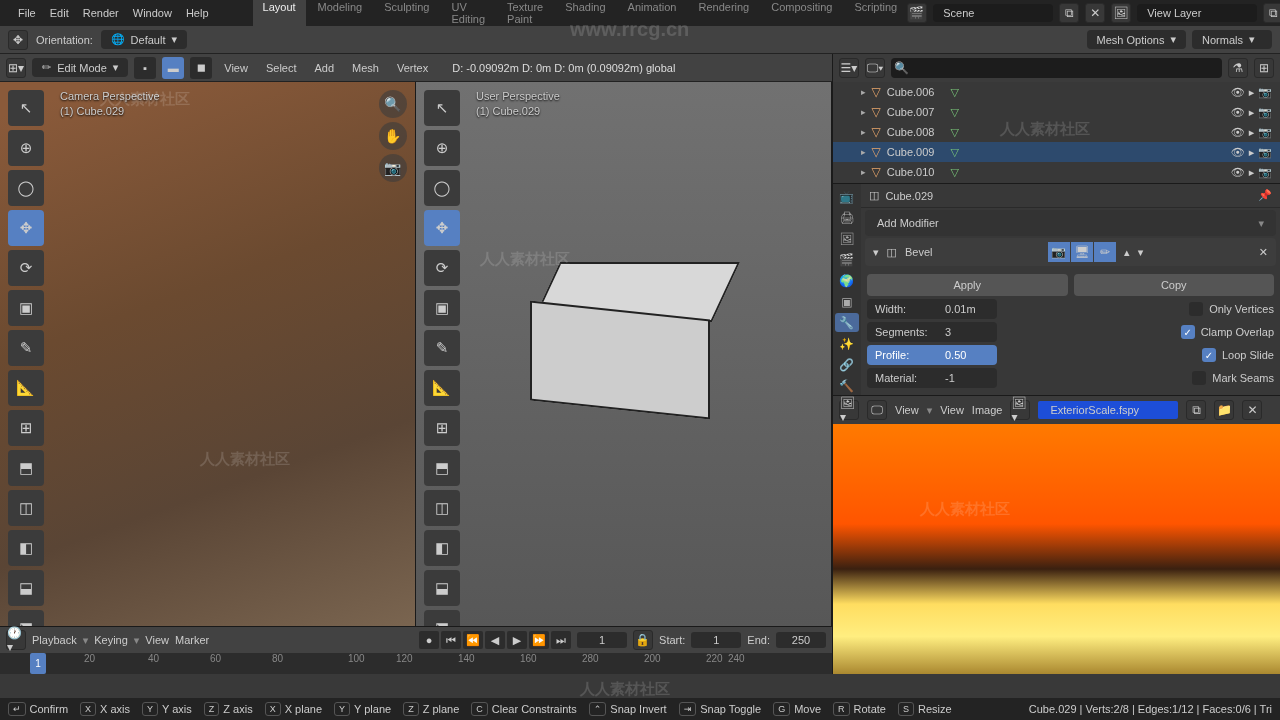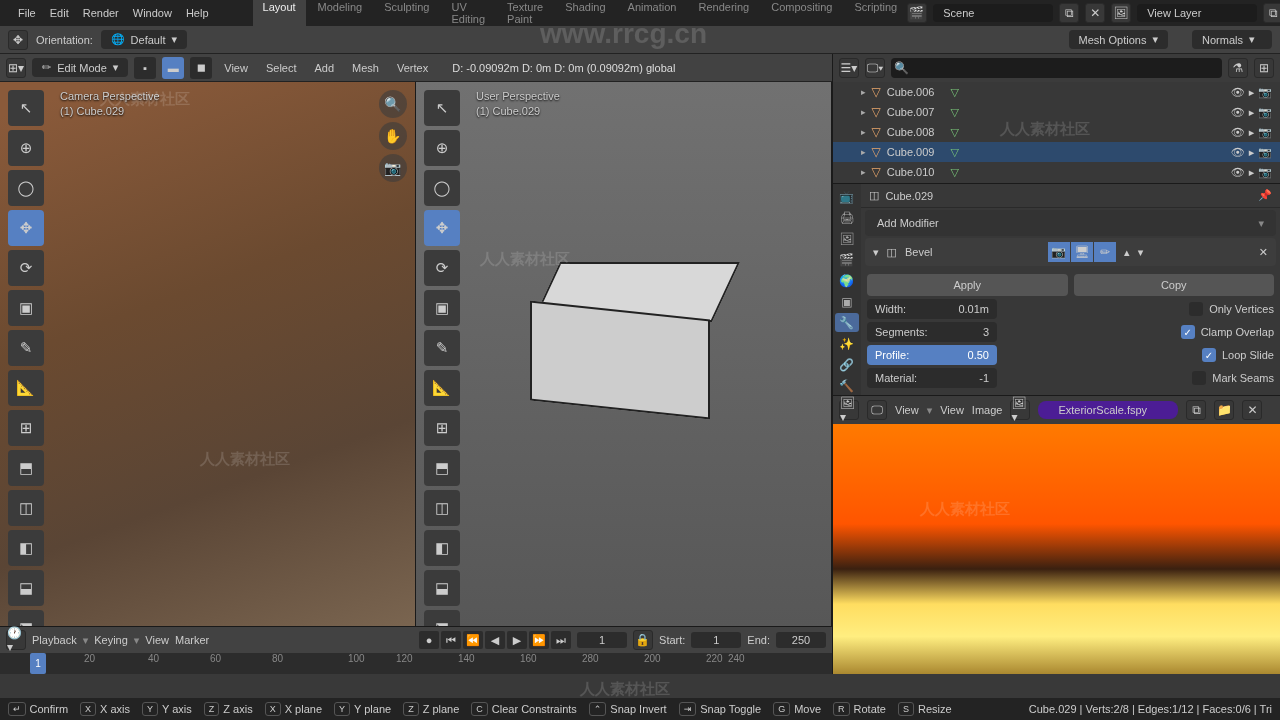--- a/index.html
+++ b/index.html
@@ -10,21 +10,21 @@
 .topbar .menu span{margin-right:14px;cursor:pointer}
 .topbar .tabs{margin-left:30px;display:flex;gap:2px}
 .topbar .tabs span{padding:4px 10px;border-radius:4px 4px 0 0;color:#888}
 .topbar .tabs span.active{background:#424242;color:#eee}
 .topbar .right{margin-left:auto;display:flex;align-items:center;gap:6px}
 .topbar .field{background:#1c1c1c;padding:3px 10px;border-radius:4px;min-width:120px}
 .icon-btn{width:20px;height:20px;background:#383838;border:1px solid #2a2a2a;border-radius:3px;display:flex;align-items:center;justify-content:center;font-size:12px}
 .subbar{height:28px;background:#424242;display:flex;align-items:center;padding:0 8px;border-bottom:1px solid #222}
 .subbar .label{margin:0 8px}
 .subbar .dropdown{background:#2c2c2c;padding:3px 10px;border-radius:4px;min-width:80px;display:flex;align-items:center;gap:6px}
-.subbar .right{margin-left:auto;display:flex;gap:24px}
+.subbar .right{margin-left:auto;display:flex;gap:6px}
 .main{display:flex;height:620px}
 .col-left{width:833px;display:flex;flex-direction:column;border-right:1px solid #1a1a1a}
 .editor-header{height:28px;background:#424242;display:flex;align-items:center;padding:0 6px;gap:6px;border-bottom:1px solid #222}
 .editor-header .mode{background:#2c2c2c;padding:3px 10px;border-radius:4px;display:flex;align-items:center;gap:6px}
 .editor-header .sel-btn{width:22px;height:22px;background:#2c2c2c;border-radius:3px;display:flex;align-items:center;justify-content:center}
 .editor-header .sel-btn.active{background:#5680c2}
 .editor-header span.menu-item{margin:0 6px}
 .editor-header .status{margin-left:12px;color:#ddd}
 .viewports{display:flex;flex:1;position:relative}
 .viewport{position:relative;flex:1;background:#393939;border-right:1px solid #1a1a1a;overflow:hidden}
@@ -68,30 +68,30 @@
 .props .add-mod::after{content:"▾";margin-left:auto;color:#888}
 .props .mod-header{height:28px;display:flex;align-items:center;padding:0 8px;gap:8px;background:#3d3d3d;border-radius:4px;margin:2px 4px}
 .props .mod-header .del{margin-left:auto}
 .props .mod-header .btn-group{display:flex;gap:1px}
 .props .mod-header .mb{width:22px;height:20px;background:#5680c2;display:flex;align-items:center;justify-content:center;font-size:12px}
 .props .mod-body{padding:6px;display:flex;flex-direction:column;gap:3px}
 .props .btn-row{display:flex;gap:6px}
 .props .btn{flex:1;background:#555;padding:5px;text-align:center;border-radius:4px}
 .props .field-row{display:flex;align-items:center}
 .props .field-label{width:70px;background:#2c2c2c;padding:4px 8px;border-radius:4px 0 0 4px}
-.props .field-val{width:60px;background:#2c2c2c;padding:4px 8px;text-align:right;border-radius:0 4px 4px 0}
+.props .field-val{width:60px;background:#2c2c2c;padding:4px 8px;text-align:left;border-radius:0 4px 4px 0}
 .props .field-pair{display:flex;flex:1}
 .props .field-pair.highlight .field-label,.props .field-pair.highlight .field-val{background:#5680c2;color:#fff}
 .props .checkbox{width:14px;height:14px;background:#2c2c2c;border-radius:3px;display:flex;align-items:center;justify-content:center;font-size:10px}
 .props .checkbox.checked{background:#5680c2}
 .props .checkbox.checked::after{content:"✓";color:#fff}
 .props .check-label{margin-left:6px}
 .image-editor{height:278px;display:flex;flex-direction:column}
 .image-editor .header{height:28px;background:#3b3b3b;display:flex;align-items:center;padding:0 6px;gap:8px}
-.image-editor .header .img-name{background:#4c1d95;padding:3px 20px;border-radius:8px;flex:1;max-width:140px}
+.image-editor .header .img-name{background:#1d4ed8;padding:3px 12px;border-radius:2px;flex:1;max-width:140px}
 .image-editor .canvas{flex:1;background:linear-gradient(180deg,#ff7a00 0%,#ff5500 40%,#3a2010 58%,#ffdd60 72%,#ffee80 85%,#aa8830 100%);position:relative}
 .statusbar{position:absolute;bottom:0;left:0;right:0;height:22px;background:#232323;display:flex;align-items:center;padding:0 8px;gap:12px;font-size:10px;color:#bbb}
 .statusbar .key{display:inline-flex;align-items:center;gap:4px}
 .statusbar .kbd{border:1px solid #555;border-radius:3px;padding:1px 4px;font-size:9px}
 .statusbar .right{margin-left:auto;display:flex;gap:8px}
 .watermark{position:absolute;color:rgba(255,255,255,0.15);font-size:15px;pointer-events:none;font-weight:bold}
 </style>
 </head>
 <body>
 
@@ -480,19 +480,19 @@
     </span>
   <span class="key">
       <span class="kbd">S</span>
       <span>Resize</span>
     </span>
   <div class="right">
       <span>Cube.029 | Verts:2/8 | Edges:1/12 | Faces:0/6 | Tri</span>
     </div>
 </div>
 
-<div class="watermark" style="top:18px;left:540px;font-size:28px">www.rrcg.cn</div>
+<div class="watermark" style="top:18px;left:570px;font-size:20px">www.rrcg.cn</div>
 <div class="watermark" style="top:90px;left:100px">人人素材社区</div>
 <div class="watermark" style="top:250px;left:480px">人人素材社区</div>
 <div class="watermark" style="top:450px;left:200px">人人素材社区</div>
 <div class="watermark" style="top:680px;left:580px">人人素材社区</div>
 <div class="watermark" style="top:120px;left:1000px">人人素材社区</div>
 <div class="watermark" style="top:500px;left:920px">人人素材社区</div>
 
 </body></html>

